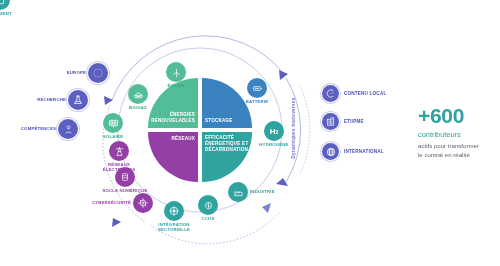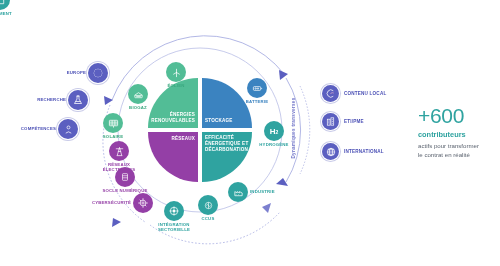--- a/index.html
+++ b/index.html
@@ -144,29 +144,29 @@
 
   
   #stat {
     position: absolute;
     left: 418px;
     top: 105px;
     width: 82px;
   }
   #stat .big {
     font-size: 21px;
-    font-weight: normal;
+    font-weight: bold;
     color: #2fa3a0;
     line-height: 1;
     letter-spacing: -0.3px;
   }
   #stat .sub {
     margin-top: 5px;
     font-size: 7.4px;
-    font-weight: bold;
+    font-weight: normal;
     color: #2fa3a0;
     line-height: 1.1;
   }
   #stat .desc {
     margin-top: 3px;
     font-size: 6.1px;
     color: #5c6470;
     line-height: 1.45;
   }
 

